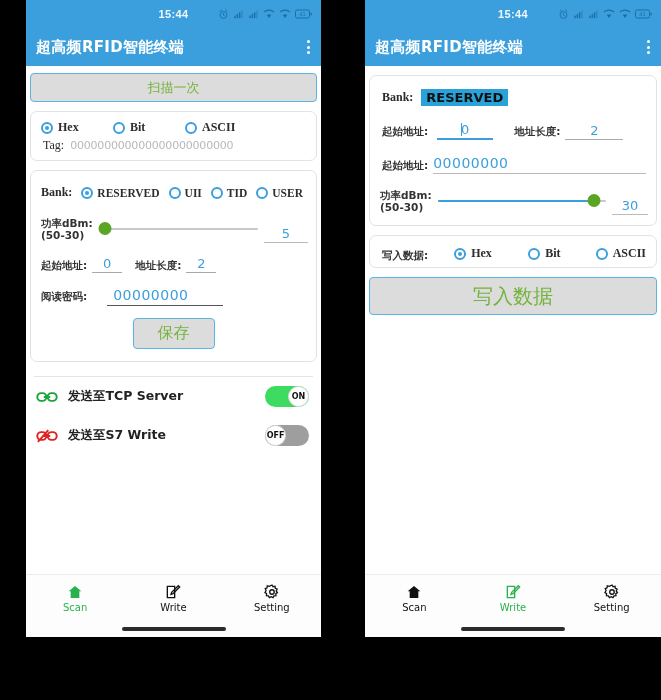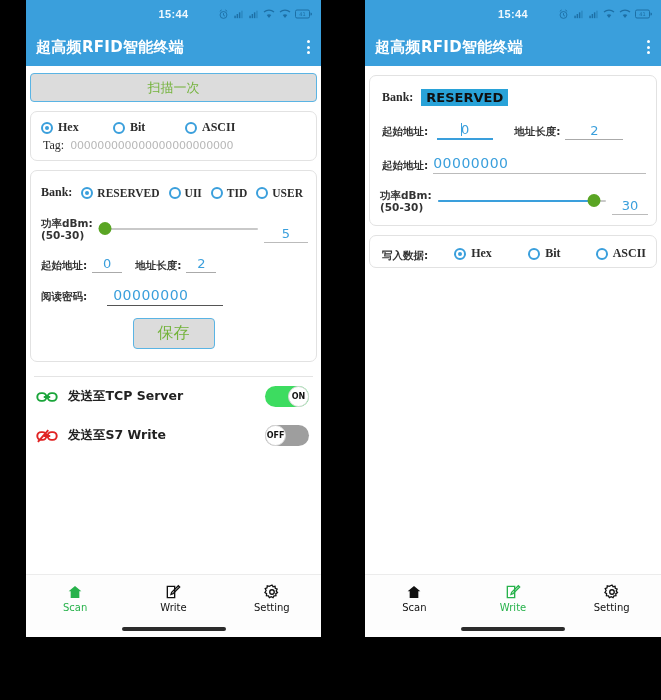--- a/index.html
+++ b/index.html
@@ -496,20 +496,21 @@
             <span class="rb"></span>
             <span>Bit</span>
           </div>
           <div class="radio">
             <span class="rb"></span>
             <span>ASCII</span>
           </div>
         </div>
       </div>
 
+      <div class="write-btn">写入数据</div>
     </div>
 
     <div class="bottomnav">
       <div class="navitem">
         <svg width="16" height="16" viewBox="0 0 24 24">
           <path d="M12 3L2.5 11h3v10h13V11h3z" fill="currentColor"></path>
         </svg>
         <span class="navlabel">Scan</span>
       </div>
       <div class="navitem active">

